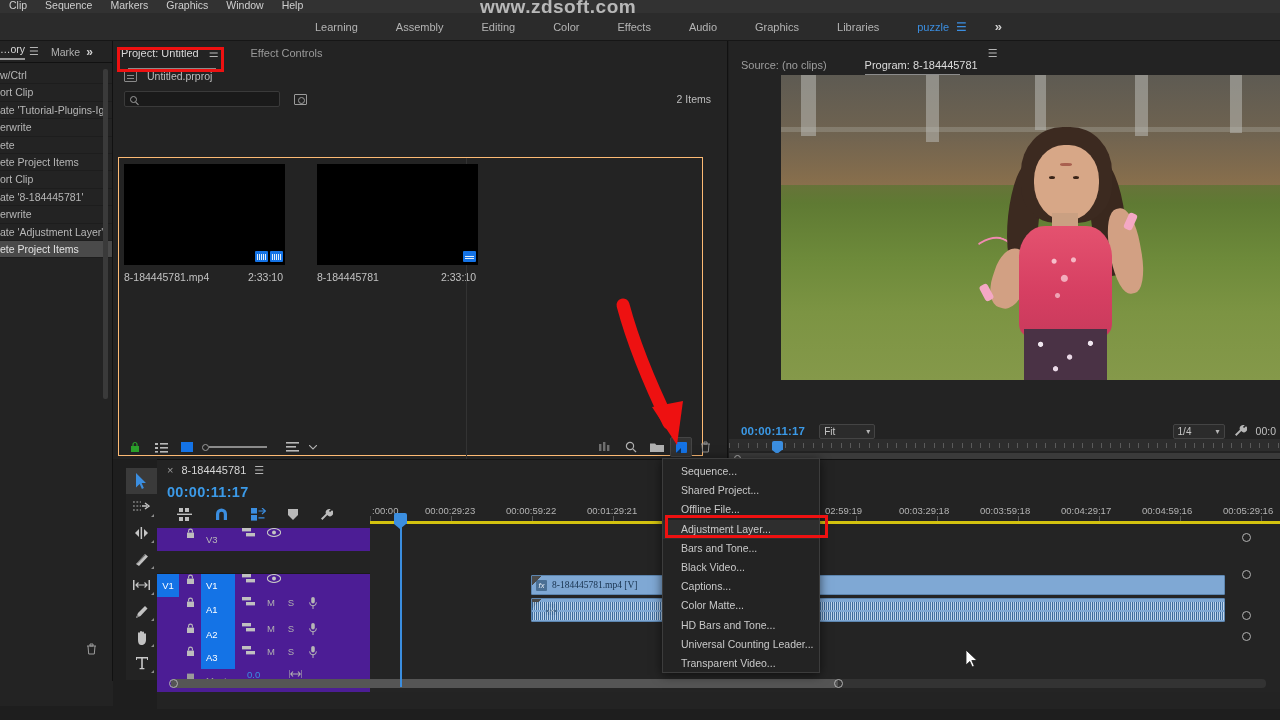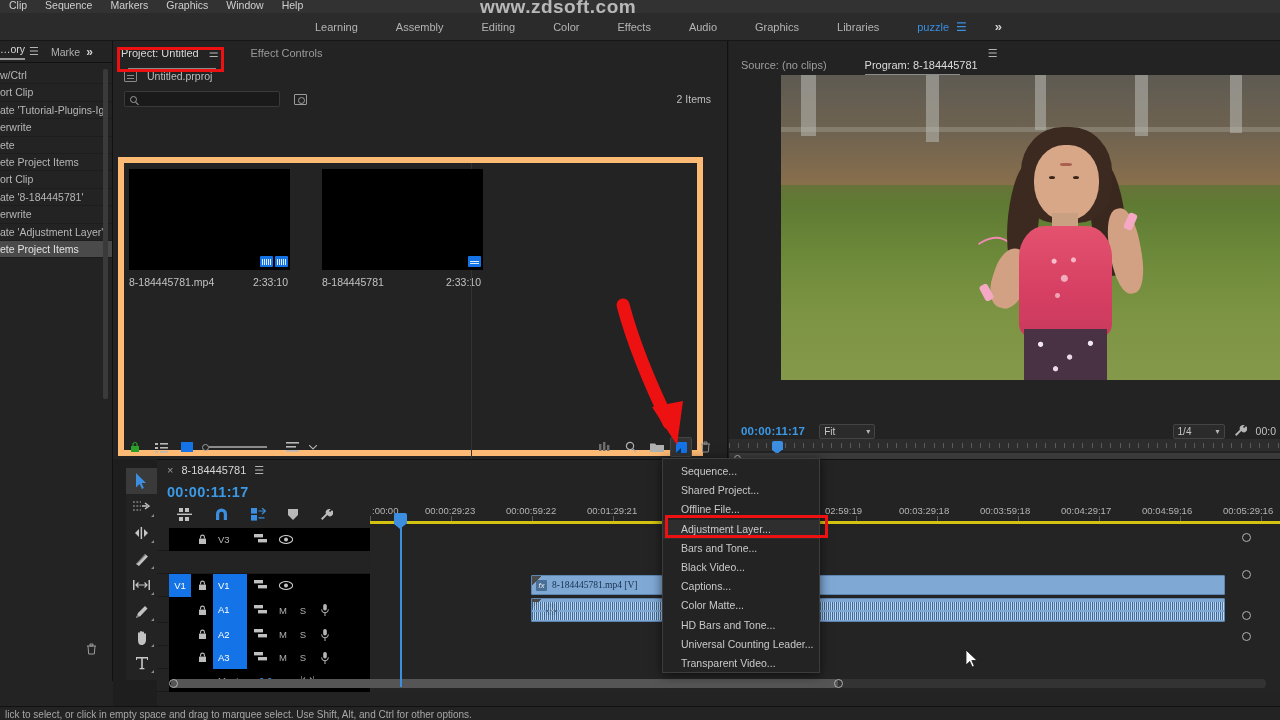--- a/index.html
+++ b/index.html
@@ -114,21 +114,21 @@
   .findbin {
     width:13px; height:11px; border:1px solid #9b9b9b; border-radius:1px;
     position:relative;
   }
   .findbin:after{ content:""; position:absolute; left:3px; top:2px; width:5px;height:5px;
     border:1px solid #9b9b9b; border-radius:50%; }
   .items-count { position:absolute; right:16px; font-size:10.5px; color:#bdbdbd; }
 
   .proj-content {
     position:absolute; left:5px; top:116px; width:585px; height:299px;
-    background:#232323; border:6px solid #fdba74;
+    background:#232323; border:1px solid #fdba74;
   }
   .thumbs { display:flex; padding:6px 0 0 5px; gap:0; }
   .thumb-cell { width:177px; padding-right:0; }
   .thumb-cell + .thumb-cell { margin-left:0; }
   .thumb {
     width:161px; height:101px; background:#000; position:relative;
   }
   .badge-row { position:absolute; right:2px; bottom:3px; display:flex; gap:2px; }
   .badge {
     width:13px; height:11px; background:#1473e6; border-radius:1px;
@@ -307,21 +307,21 @@
     background:#3b8ee0; border-radius:2px 2px 0 0; z-index:30; }
   .playhead-top:after { content:""; position:absolute; left:0; top:11px;
     border-left:6.5px solid transparent; border-right:6.5px solid transparent;
     border-top:5px solid #3b8ee0; }
   .playhead-line { position:absolute; left:400px; top:524px; width:1.6px;
     height:163px; background:#3b8ee0; z-index:25; }
 
   .tracks { position:absolute; left:0; top:68px; width:1123px; height:160px; }
   .track-row { position:relative; height:23px; border-bottom:1px solid #1a1a1a; }
   .track-head { position:absolute; left:0; top:0; width:213px; height:23px;
-    background:#000000; display:flex; align-items:center;margin-left:12px; }
+    background:#4c1d95; display:flex; align-items:flex-start; }
   .tgt-box { width:22px; height:23px; background:#1473e6; display:flex;
     align-items:center; justify-content:center; font-size:9.5px; color:#fff; }
   .lock { width:22px; display:flex; align-items:center; justify-content:center; }
   .tname { width:34px; font-size:9.5px; color:#b8b8b8; text-align:left;
     padding-left:5px; height:23px; line-height:23px; }
   .tname.on { background:#1473e6; color:#fff; }
   .tsync { width:26px; display:flex; align-items:center; justify-content:center; }
   .teye { width:26px; display:flex; align-items:center; justify-content:center; }
   .tms { width:20px; font-size:9.5px; color:#b0b0b0; text-align:center; }
   .tmic { width:24px; display:flex; align-items:center; justify-content:center;}
@@ -1040,17 +1040,14 @@
 
   <svg class="arrow-svg" viewBox="0 0 120 170">
     <path d="M18 10 C 30 55, 48 95, 64 128" stroke="#ee1111" stroke-width="13" fill="none" stroke-linecap="round"></path>
     <path d="M47 112 L 72 150 L 78 106 Z" fill="#ee1111"></path>
   </svg>
 
   <svg class="cursor" viewBox="0 0 12 18">
     <path d="M0 0l11 10.5H5.8l2.5 5.4-2.1 1-2.4-5.4L0 15z" fill="#ffffff" stroke="#1a1a1a" stroke-width=".8"></path>
   </svg>
 
-  <div class="statusbar">
-    <span class="status-text">lick to select, or click in empty space and drag to marquee select. Use Shift, Alt, and Ctrl for other options.</span>
-  </div>
 
 </div>
 
 </body></html>

